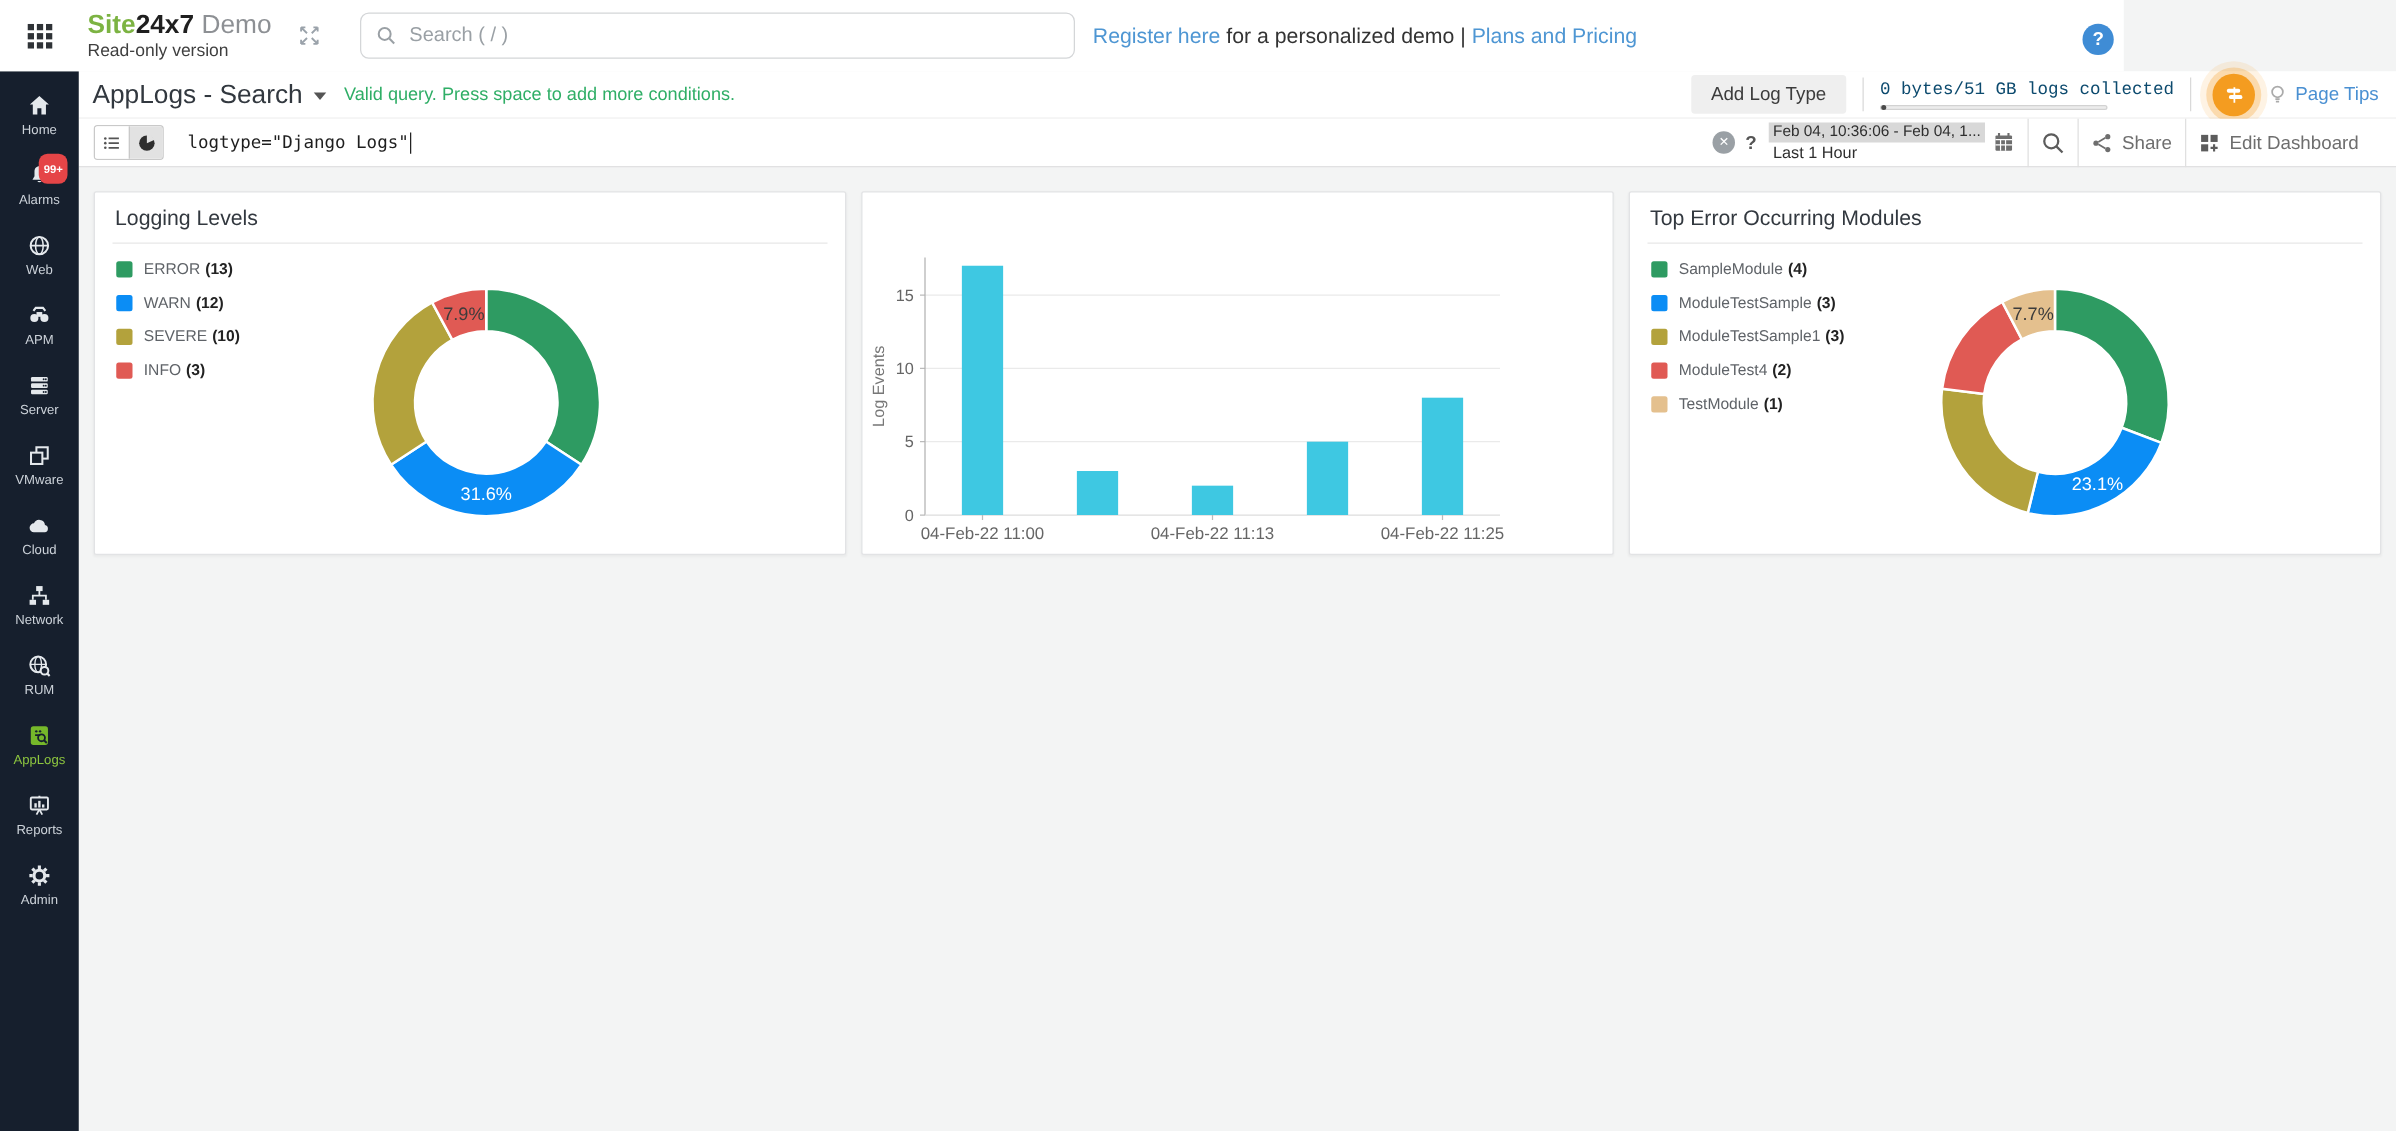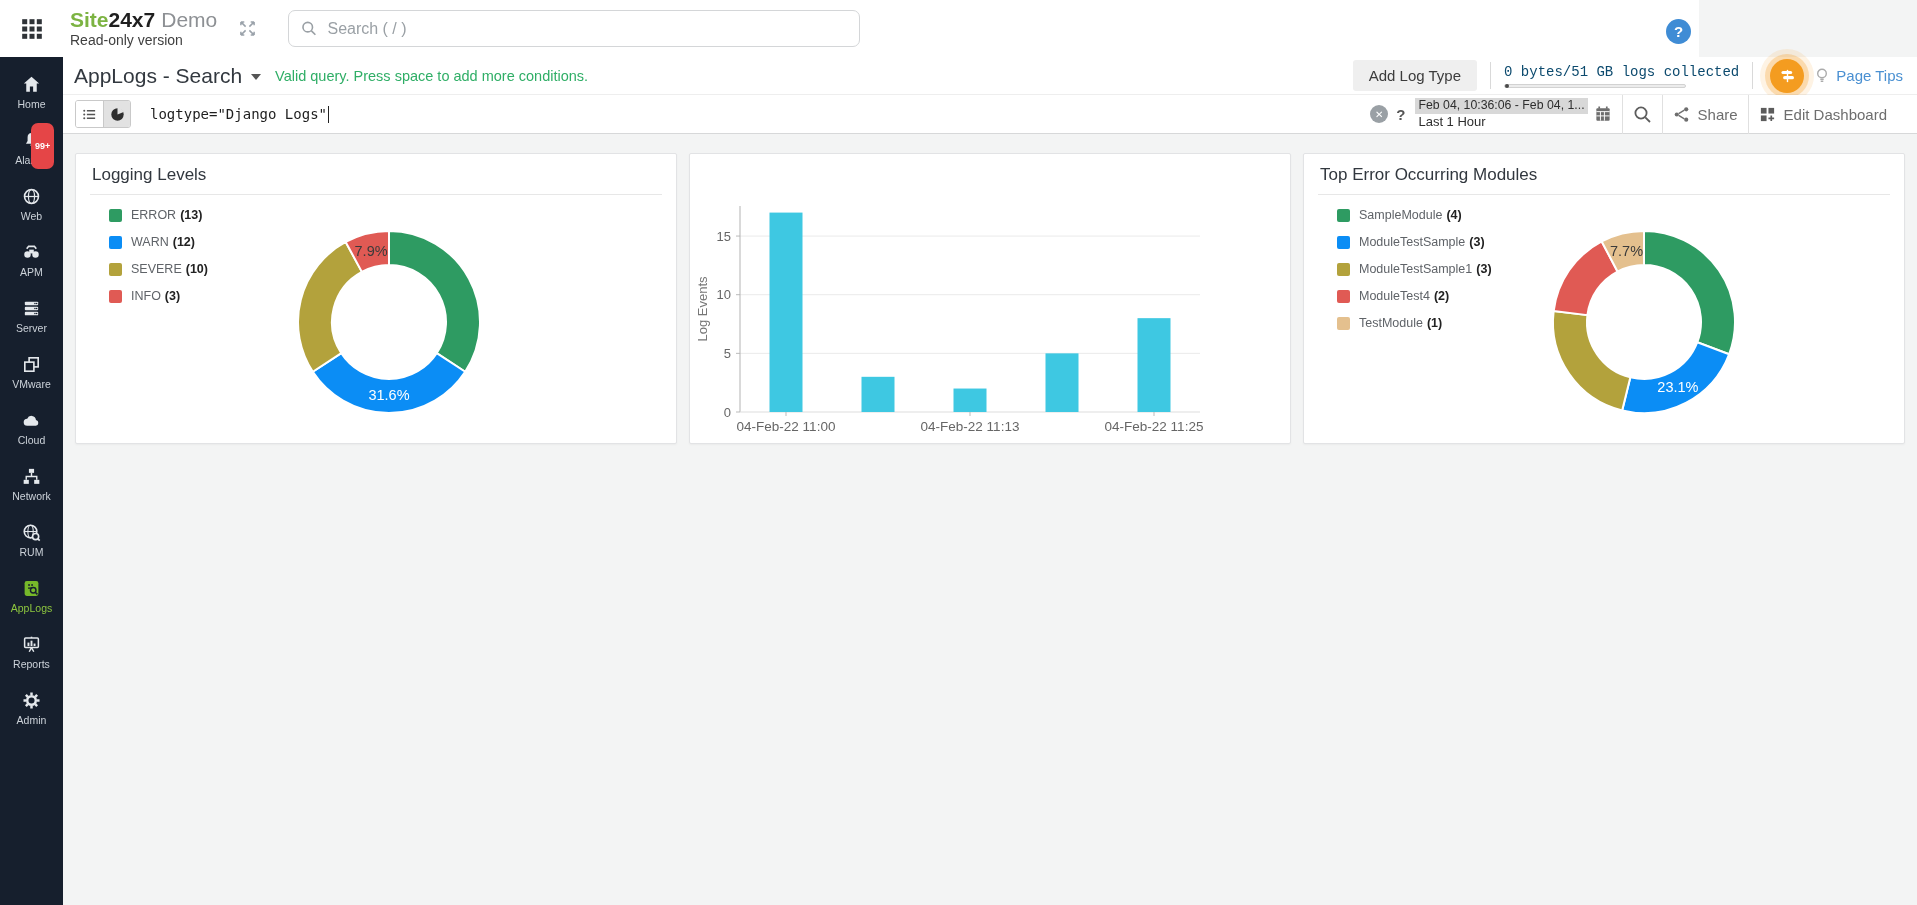--- a/index.html
+++ b/index.html
@@ -22,21 +22,21 @@
   .register { margin-left:14px; font-size:17px; color:#333; white-space:nowrap; }
   .register a { color:#4e96d3; text-decoration:none; cursor:pointer; }
   .hdr-help { position:absolute; right:8px; top:19px; width:25px; height:25px; border-radius:50%; background:#3f8cd5; color:#fff; font-size:15px; font-weight:700; display:flex; align-items:center; justify-content:center; cursor:pointer; }
 
   
   .sidebar { position:absolute; top:57px; left:0; width:63px; height:848px; background:#161f2d; padding-top:7px; z-index:4; }
   .sb-item { height:56px; display:flex; flex-direction:column; align-items:center; justify-content:center; cursor:pointer; position:relative; }
   .sb-item svg { display:block; }
   .sb-label { font-size:10.5px; color:#ccd2d9; margin-top:3px; }
   .sb-item.active .sb-label { color:#8dc63f; }
-  .sb-badge { position:absolute; top:3px; left:31px; background:#e54547; color:#fff; font-size:9px; font-weight:700; border-radius:7px; padding:18px 4px; }
+  .sb-badge { position:absolute; top:3px; left:31px; background:#e54547; color:#fff; font-size:9px; font-weight:700; border-radius:7px; padding:7px 4px; }
 
   
   .titlebar { position:absolute; top:57px; left:63px; right:0; height:38px; background:#fff; display:flex; align-items:center; border-bottom:1px solid #eeeeee; }
   .page-title { font-size:21px; font-weight:400; color:#32383f; margin-left:11px; cursor:pointer; display:flex; align-items:center;justify-content:space-between; }
   .caret-down { width:0; height:0; border-left:5px solid transparent; border-right:5px solid transparent; border-top:6px solid #555; margin-left:9px; margin-top:3px; }
   .query-status { font-size:14.5px; color:#2fae66; margin-left:14px; }
   .titlebar-right { margin-left:auto; display:flex; align-items:center; padding-right:14px; }
   .btn-addlog { background:#efefef; border:none; border-radius:3px; font-size:15px; color:#3c3c3c; padding:7px 16px; cursor:pointer; font-family:inherit; }
   .vdiv { width:1px; height:27px; background:#d9d9d9; margin:0 13px; }
   .usage { text-align:center; }
@@ -65,21 +65,21 @@
   .qvdiv { width:1px; height:39px; background:#e0e0e0; margin:0 10px; }
   .qicon { cursor:pointer; display:flex; align-items:center; }
   .qlabel { font-size:15px; color:#6e6e6e; margin-left:8px; cursor:pointer; white-space:nowrap; }
 
   
   .content { position:absolute; top:134px; left:63px; right:0; bottom:0; background:#f3f4f4; }
   .cards { display:flex; padding:19px 0 0 12px; }
   .card { width:604px; height:291px; background:#fff; border:1px solid #e2e3e5; border-radius:2px; box-shadow:0 1px 2px rgba(0,0,0,.04); margin-right:12px; position:relative; overflow:hidden; }
   .card-head { margin:0 14px; padding:11px 2px 9px; border-bottom:1px solid #e7e7e7; }
   .card-title { font-size:17px; color:#32383f; }
-  .legend { position:absolute; left:33px; top:54px; }
+  .legend { position:absolute; left:17px; top:54px; }
   .lg-item { display:flex; align-items:center; margin-bottom:13px; cursor:pointer; }
   .lg-sw { width:13px; height:13px; border-radius:2px; margin-right:9px; flex:none; }
   .lg-name { font-size:12.5px; color:#5f6368; }
   .lg-count { font-size:12.5px; color:#222; font-weight:700; margin-left:4px; }
   .donut-svg { position:absolute; top:68px; }
   .donut-svg.d1 { left:213px; }
   .donut-svg.d3 { left:240px; }
   .bar-svg { position:absolute; top:0; left:0; }
 </style>
 </head>
@@ -105,20 +105,26 @@
   </div>
   <svg class="expand-ic" width="17" height="17" viewBox="0 0 18 18">
     <path d="M2 2 L7 7 M2 2 H5.6 M2 2 V5.6 M16 2 L11 7 M16 2 H12.4 M16 2 V5.6 M2 16 L7 11 M2 16 H5.6 M2 16 V12.4 M16 16 L11 11 M16 16 H12.4 M16 16 V12.4" stroke="#9aa2aa" stroke-width="1.6" fill="none"></path>
   </svg>
   <div class="gsearch">
     <svg width="17" height="17" viewBox="0 0 18 18">
       <circle cx="7.5" cy="7.5" r="5.3" stroke="#9aa0a5" stroke-width="1.8" fill="none"></circle>
       <path d="M11.6 11.6 L16 16" stroke="#9aa0a5" stroke-width="1.8"></path>
     </svg>
     <input type="text" placeholder="Search ( / )" style="">
+  </div>
+  <div class="register">
+    <a>Register here</a>
+    <span>for a personalized demo</span>
+    <span>|</span>
+    <a>Plans and Pricing</a>
   </div>
   <div class="hdr-help">?</div>
 </div>
 
 <div class="sidebar">
 
   <div class="sb-item">
     <svg width="21" height="21" viewBox="0 0 22 22">
         <path d="M11 3 L3 10 H5.5 V18.5 H9.3 V13.2 H12.7 V18.5 H16.5 V10 H19 Z" fill="#e4e8ec"></path>
       </svg>

